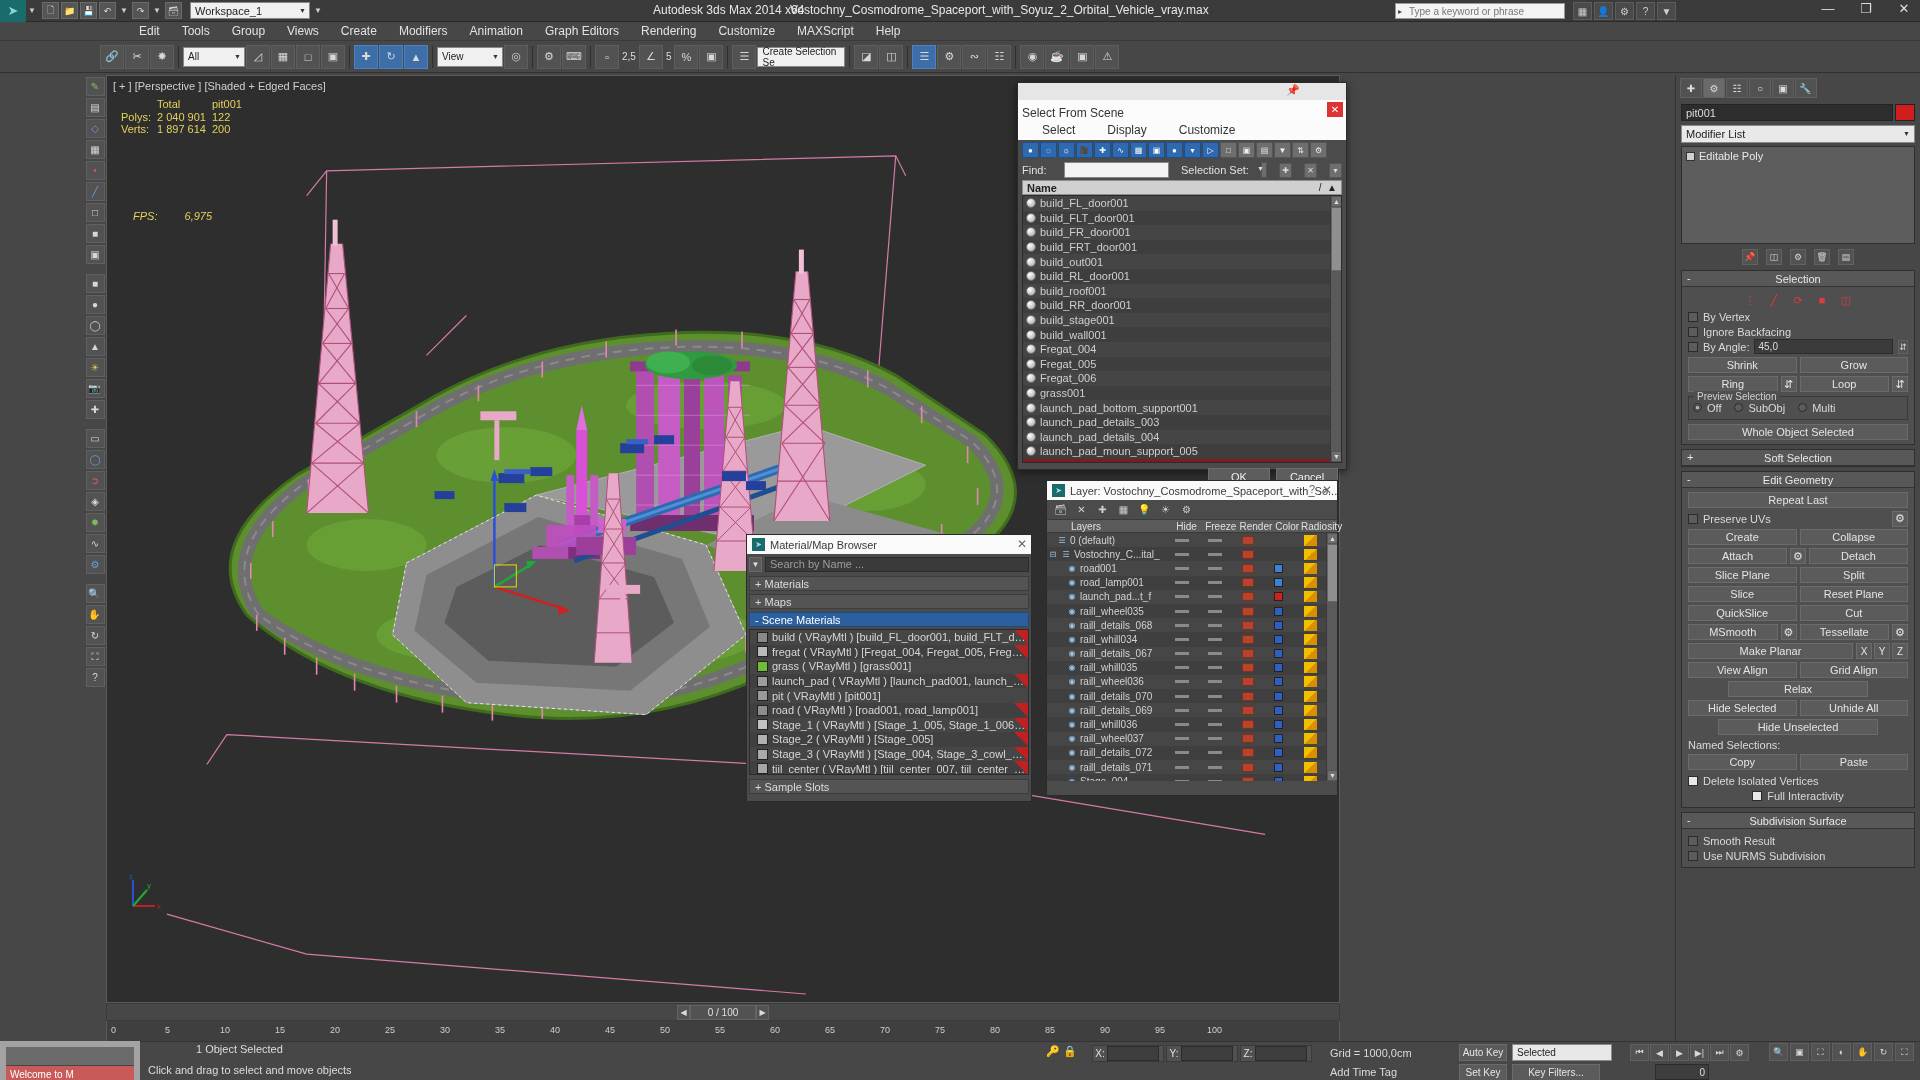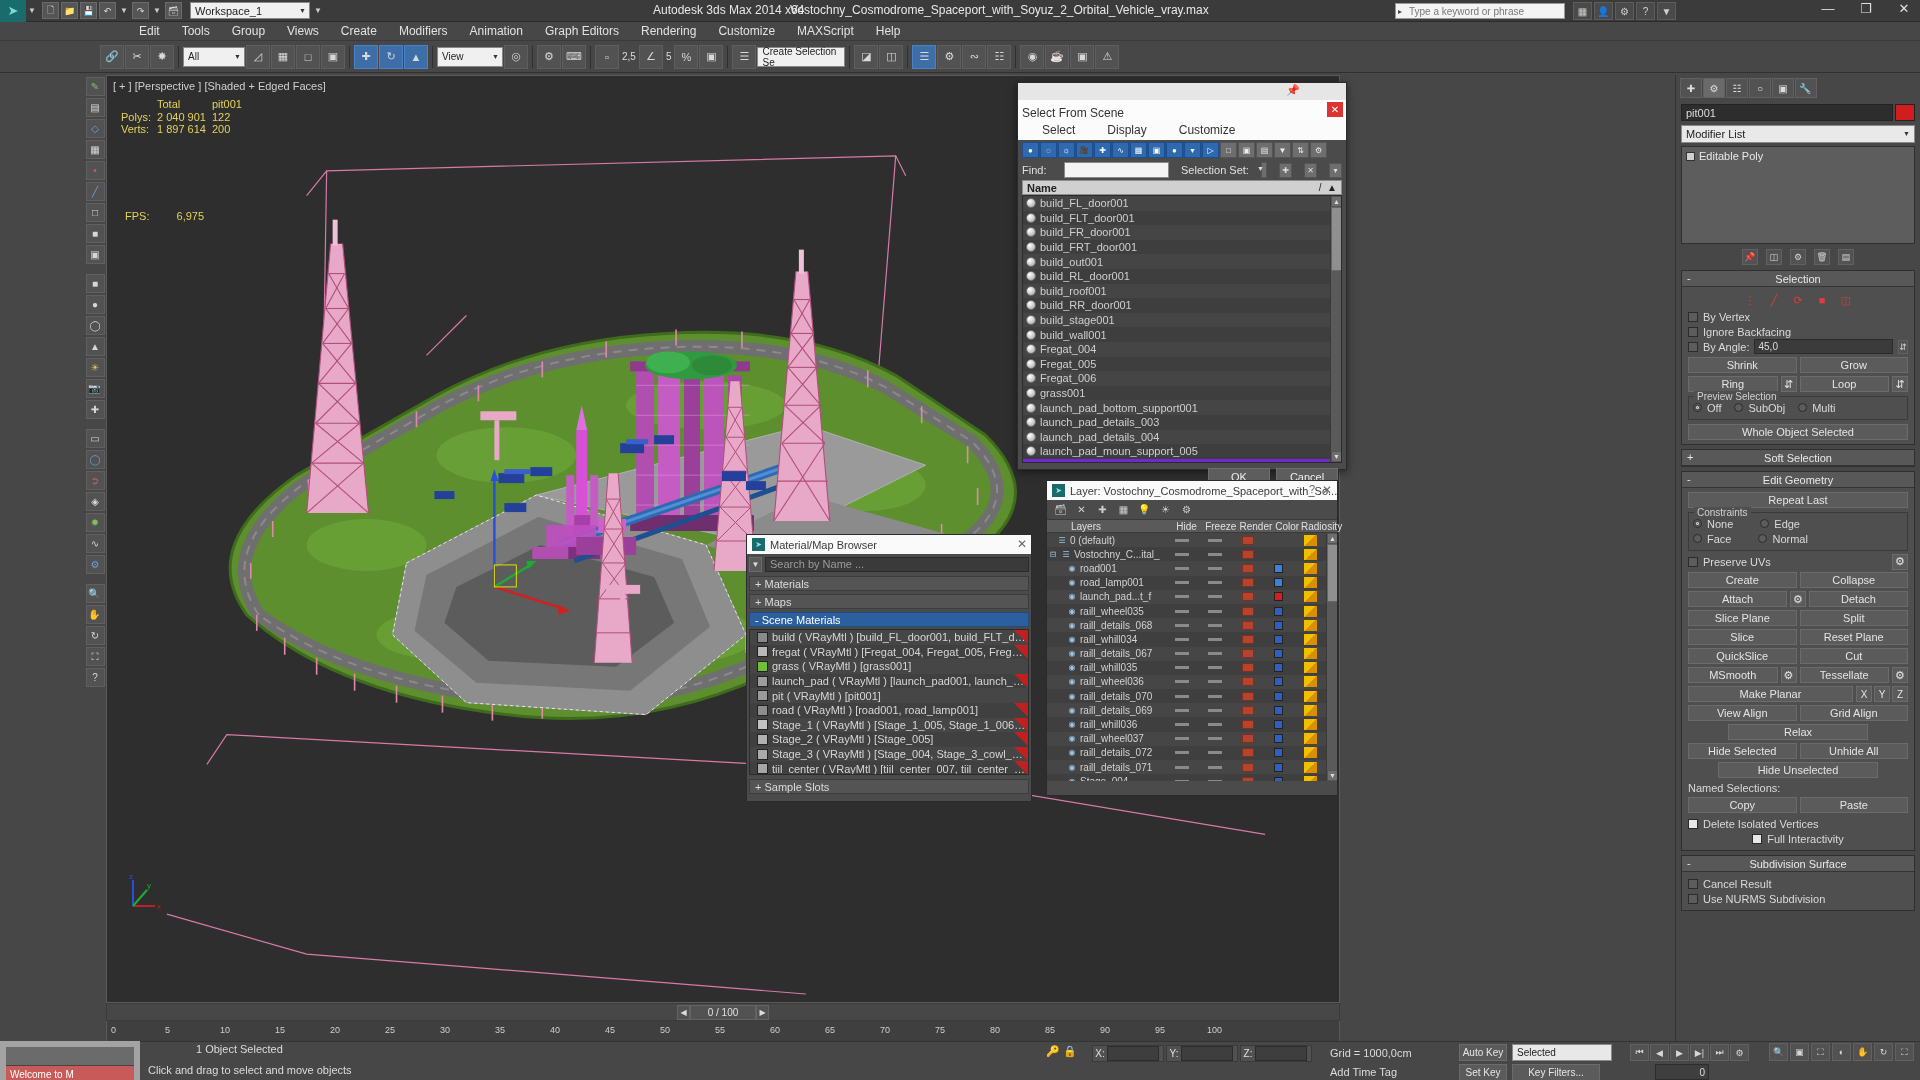--- a/index.html
+++ b/index.html
@@ -68,21 +68,21 @@
   
   .viewport {
     position:absolute; left:106px; top:75px; width:1234px; height:928px;
     background:#2e2e2e; border:1px solid #5a5a5a; overflow:hidden;
   }
   .vp-label { position:absolute; left:6px; top:4px; color:#cfcfcf; font-size:11px; }
   .vp-stats { position:absolute; left:14px; top:22px; font-size:11px; color:#e4d25a; line-height:12.5px;}
   .vp-stats table{border-collapse:collapse;}
   .vp-stats td{padding:0 6px 0 0; font-size:11px; white-space:nowrap;}
   .vp-stats .hdr{color:#e4d25a;}
-  .vp-fps{position:absolute;left:18px;top:134px;color:#e4d25a;font-size:11px;}
+  .vp-fps{position:absolute;left:26px;top:134px;color:#e4d25a;font-size:11px;font-style:italic;}
   .vp-fps span{margin-left:24px;}
 
   
   .scene { position:absolute; left:0; top:0; width:100%; height:100%; }
 
   
   .tripod{position:absolute;left:18px;bottom:90px;width:40px;height:40px;}
 
   
   .timeslider{
@@ -160,21 +160,21 @@
   .dt{width:17px;height:16px;background:#2f6ab0;border:1px solid #1d4f8c;display:flex;align-items:center;justify-content:center;font-size:8px;color:#fff;}
   .dt.off{background:#6e6e6e;border-color:#555;color:#eee;}
   .find-row{height:20px;display:flex;align-items:center;gap:12px;padding:0 4px;}
   .find-lbl{font-size:11px;color:#e0e0e0;width:30px;}
   .find-in{flex:0 0 105px;height:16px;background:#f4f4f4;border:1px solid #888;}
   .selset-lbl{font-size:11px;color:#e0e0e0;}
   .selset-in{flex:1;height:16px;background:#6d6d6d;border:1px solid #555;position:relative;}
   .selset-in .arrow{position:absolute;right:2px;top:2px;font-size:7px;color:#ddd;}
   .listhdr{height:15px;background:#d0d0d0;color:#222;font-size:11px;font-weight:bold;display:flex;align-items:center;padding-left:4px;border:1px solid #8d8d8d;position:relative;}
   .listhdr .rhs{position:absolute;right:4px;font-weight:normal;font-size:10px;}
-  .listbox{background:#6d28d9;border:1px solid #2b2b2b;overflow:hidden;position:relative;text-align:right;}
+  .listbox{background:#7f1d1d;border:1px solid #2b2b2b;overflow:hidden;position:relative;text-align:right;}
   .lrow{height:14.6px;display:flex;align-items:center;gap:4px;padding-left:3px;font-size:11px;color:#cfcfcf;}
   .lrow:nth-child(odd){background:#454545;}
   .lrow:nth-child(even){background:#3e3e3e;}
   .lsphere{width:10px;height:10px;border-radius:50%;background:radial-gradient(circle at 32% 30%, #fff 0%, #d8d8d8 42%, #9a9a9a 100%);border:1px solid #6f6f6f;flex:0 0 auto;}
   .vscroll{position:absolute;right:0;top:0;width:11px;height:100%;background:#5a5a5a;border-left:1px solid #3a3a3a;}
   .vthumb{position:absolute;left:0;width:11px;background:#8f8f8f;border:1px solid #666;}
   .vend{position:absolute;left:0;width:11px;height:11px;background:#6e6e6e;border:1px solid #555;display:flex;align-items:center;justify-content:center;font-size:7px;color:#ddd;}
   .dlg-btns{display:flex;justify-content:flex-end;gap:6px;padding:5px 8px;}
   .dbtn{width:62px;height:18px;background:#5d5d5d;border:1px solid #6e6e6e;font-size:11px;color:#eee;display:flex;align-items:center;justify-content:center;}
 
@@ -1416,35 +1416,20 @@
       </div>
     </div>
 
     <div class="rollup">
       <div class="rollup-hd">
         <span class="pm">-</span>
         <span>Edit Geometry</span>
       </div>
       <div class="rollup-bd">
         <div class="wholesel" style="margin-top:0">Repeat Last</div>
-        <div class="grp">
-          <span class="grp-t">Constraints</span>
-          <div class="radrow">
-            <span class="rad on"></span>
-              <span>None</span>
-            <span class="rad" style="margin-left:22px"></span>
-              <span>Edge</span>
-          </div>
-          <div class="radrow">
-            <span class="rad"></span>
-              <span>Face</span>
-            <span class="rad" style="margin-left:22px"></span>
-              <span>Normal</span>
-          </div>
-        </div>
         <div class="cbrow" style="margin-top:3px">
             <span class="cb"></span>
             <span>Preserve UVs</span>
             <span class="pbtn sm" style="margin-left:auto">⚙</span>
           </div>
         <div class="btnrow">
             <div class="pbtn">Create</div>
             <div class="pbtn">Collapse</div>
           </div>
         <div class="btnrow">
@@ -1509,21 +1494,21 @@
     </div>
 
     <div class="rollup">
       <div class="rollup-hd">
         <span class="pm">-</span>
         <span>Subdivision Surface</span>
       </div>
       <div class="rollup-bd">
         <div class="cbrow">
             <span class="cb"></span>
-            <span>Cancel Result</span>
+            <span>Smooth Result</span>
           </div>
         <div class="cbrow">
             <span class="cb"></span>
             <span>Use NURMS Subdivision</span>
           </div>
       </div>
     </div>
   </div>
 
   <div class="statusbar"></div>

